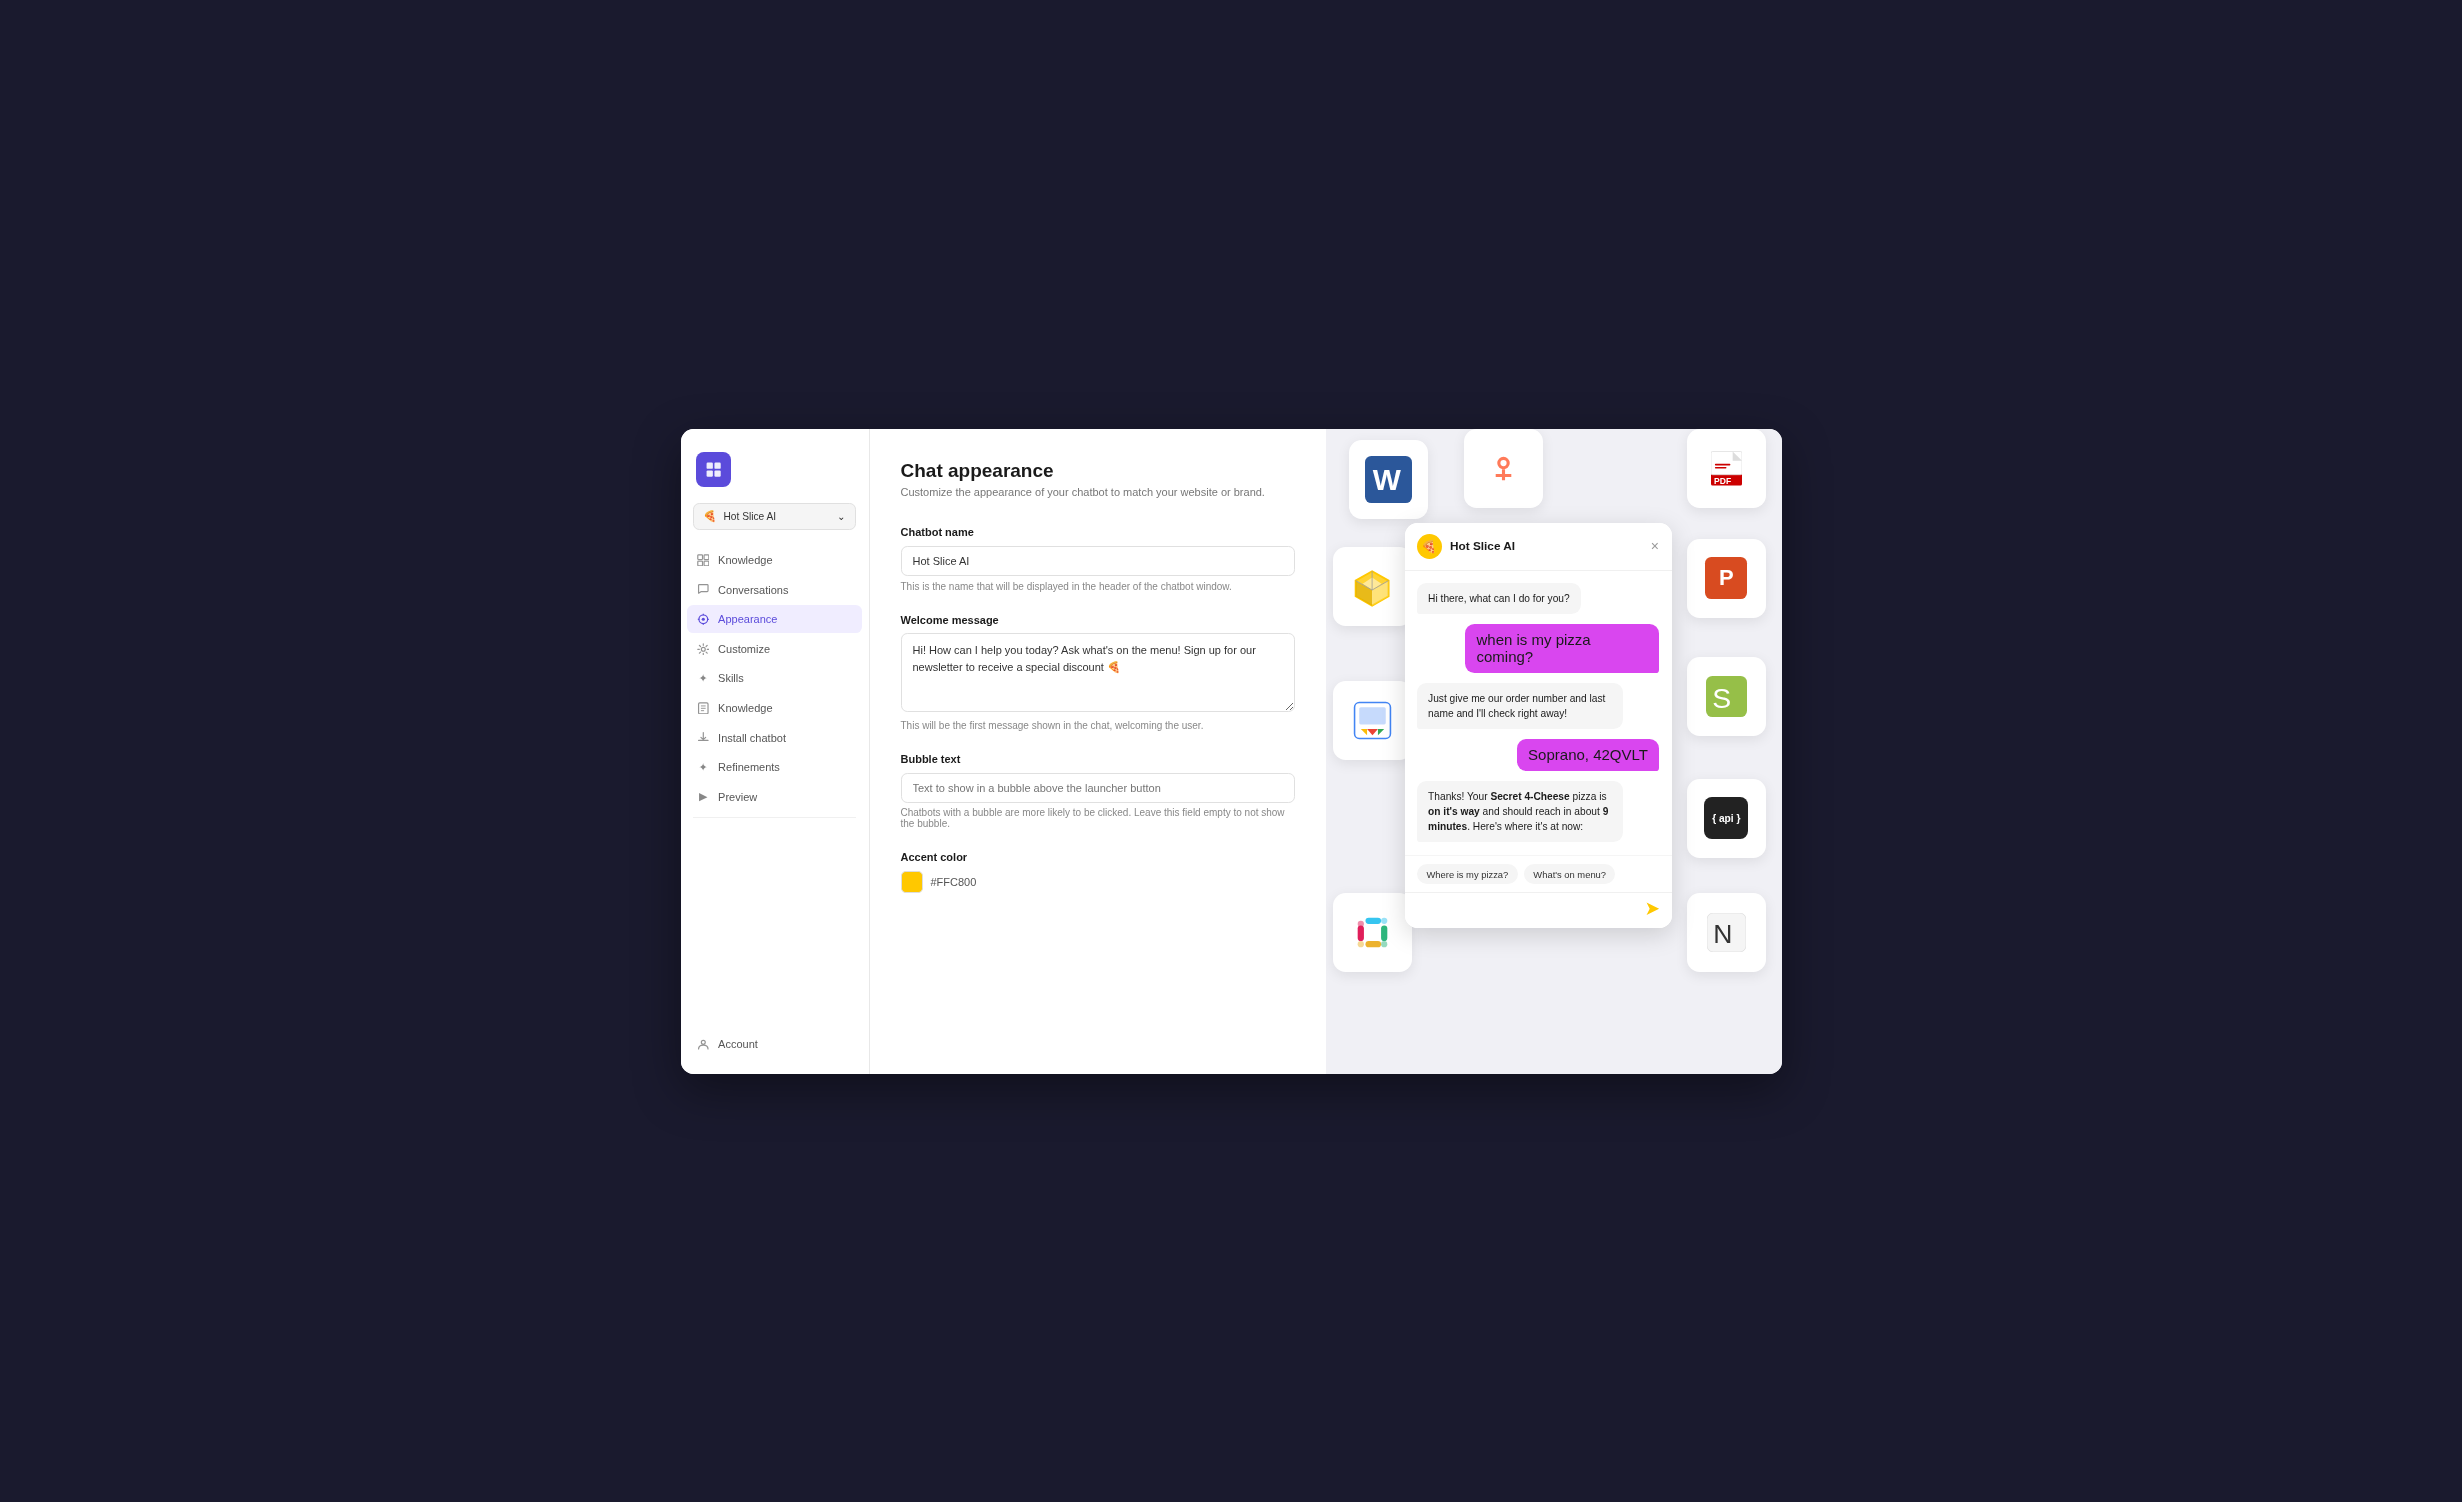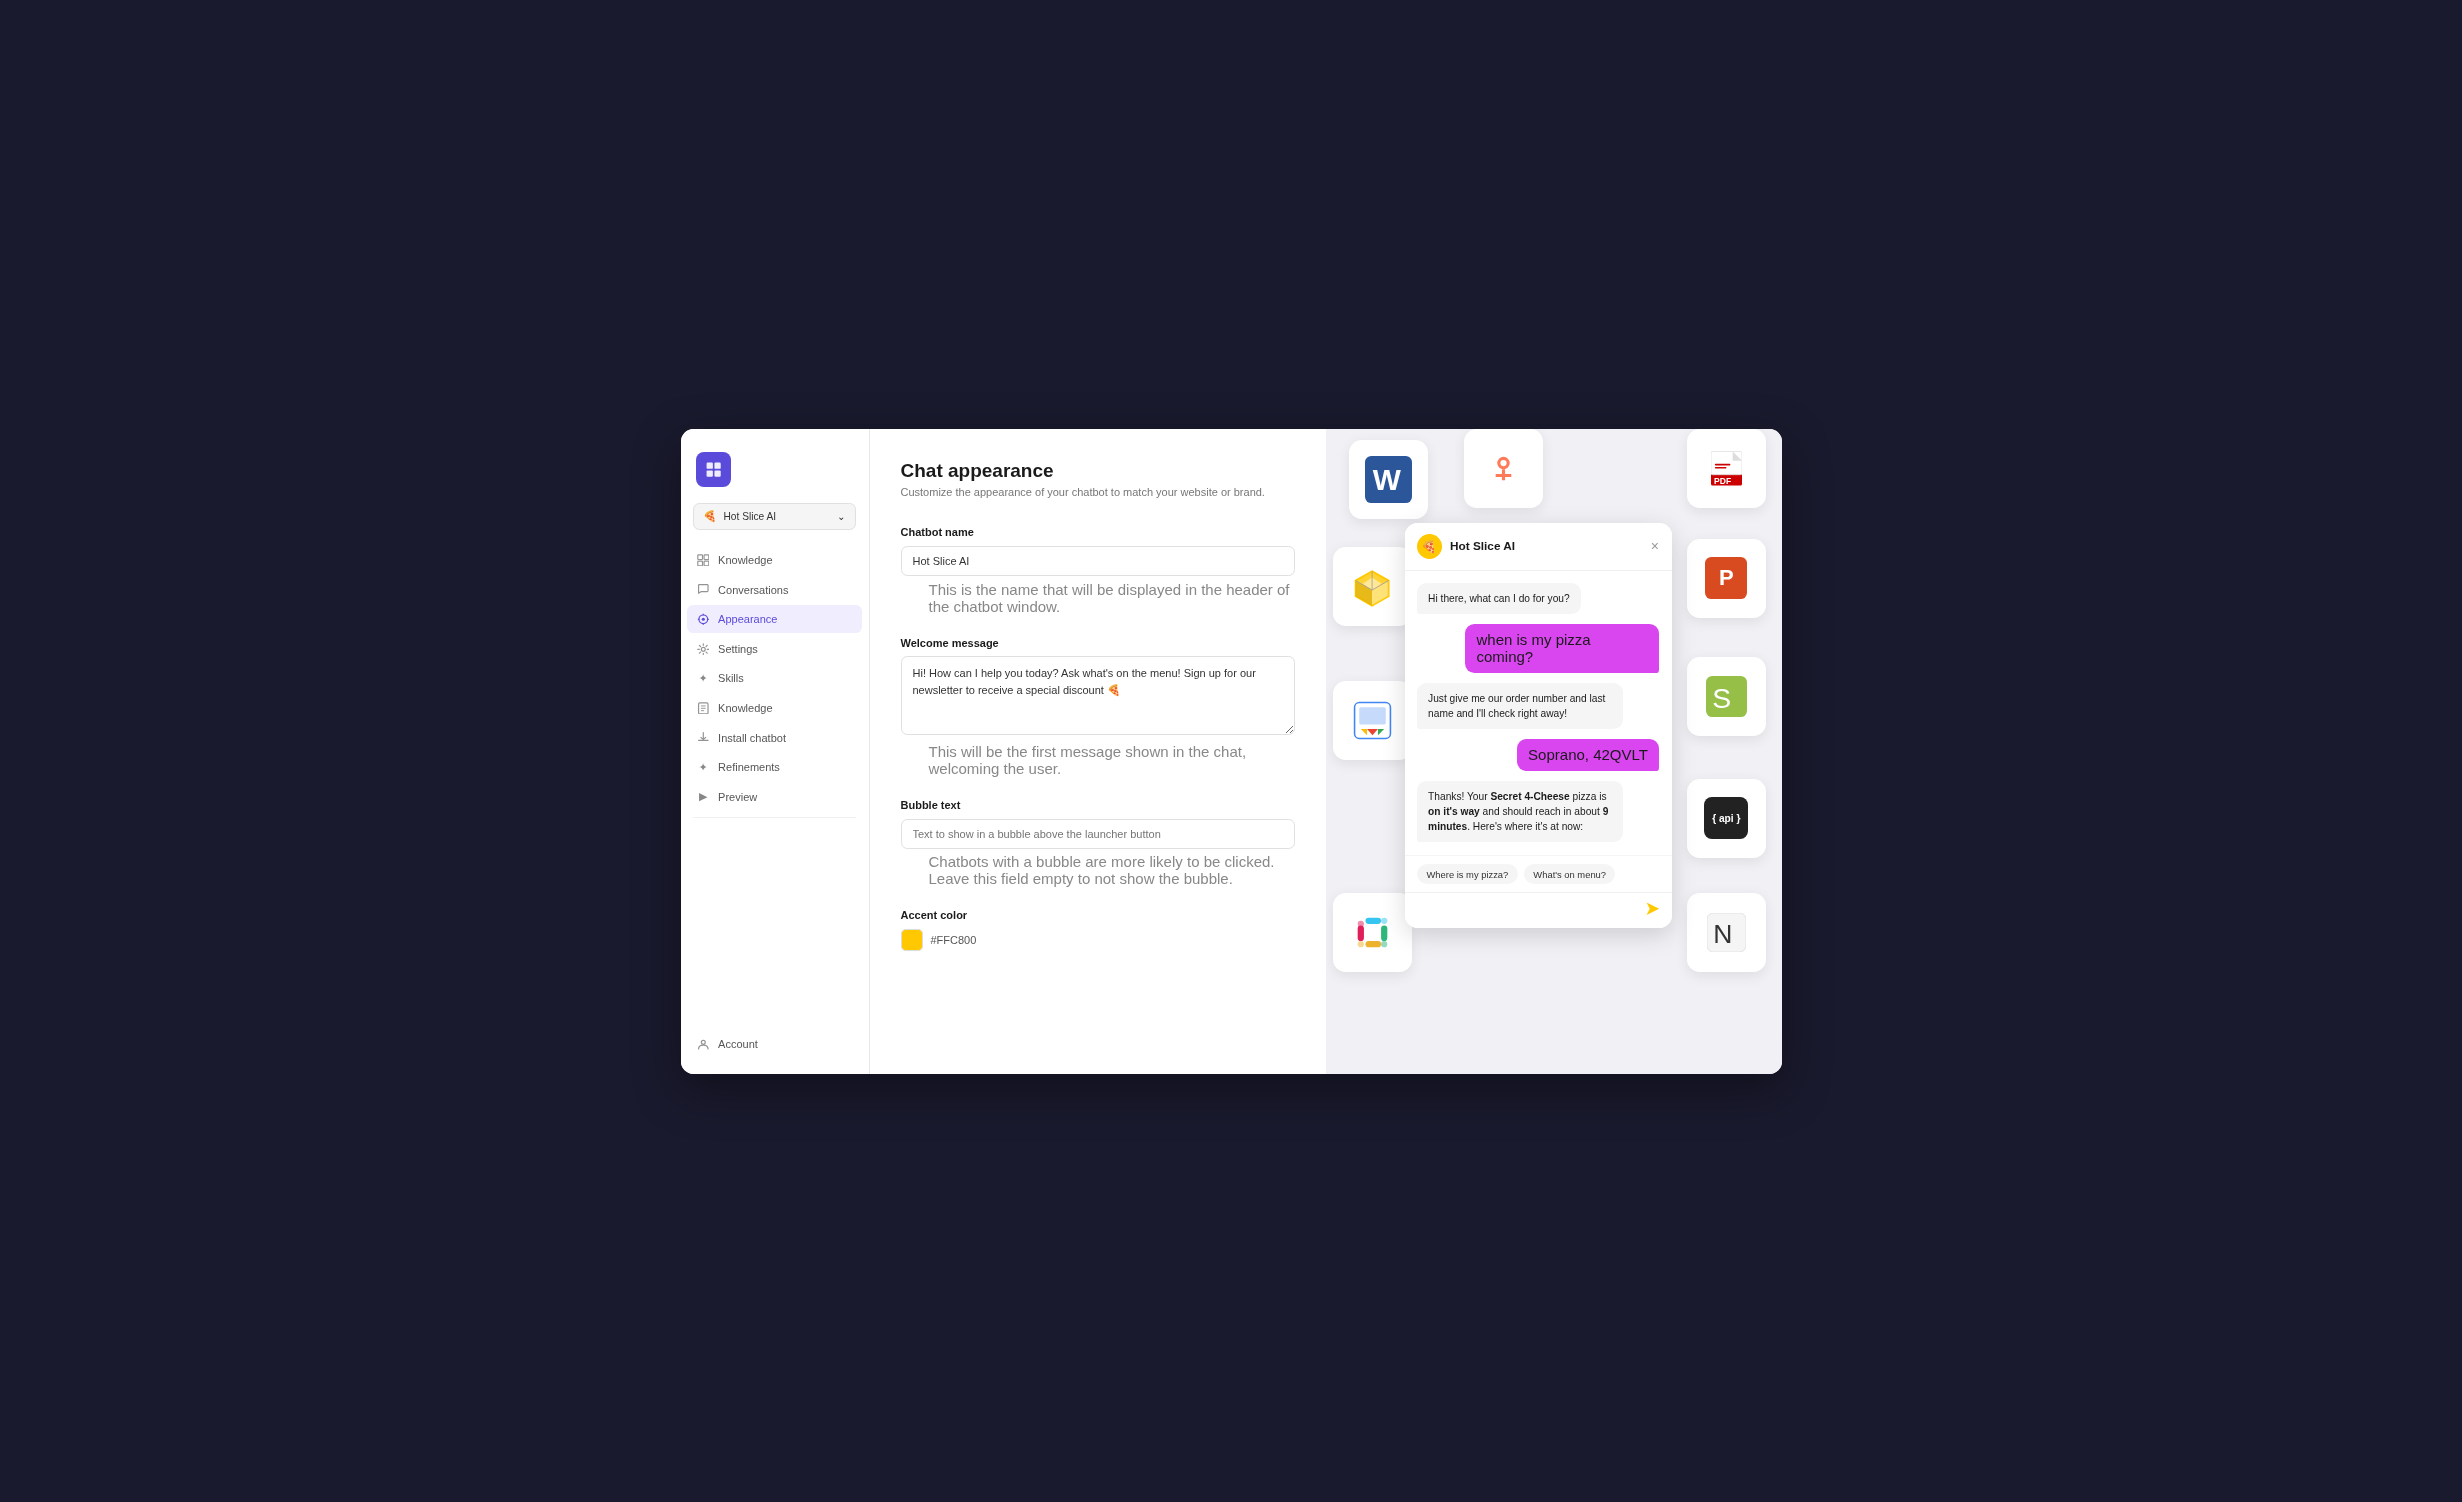--- a/index.html
+++ b/index.html
@@ -145,24 +145,23 @@
       padding: 7.9px 11px;
       border: 0.8px solid #e0e0e0;
       border-radius: 6.3px;
       font-size: 11px;
       color: #333;
       background: #fff;
       outline: none;
       transition: border-color 0.15s;
     }
     .form-hint {
-      font-size: 15px;
+      font-size: 10px;
       color: #888;
       margin-top: 4.7px;
-      margin-left: 28px;
     }
     .form-textarea {
       width: 100%;
       padding: 7.9px 11px;
       border: 0.8px solid #e0e0e0;
       border-radius: 6.3px;
       font-size: 11px;
       color: #333;
       background: #fff;
       outline: none;
@@ -378,21 +377,21 @@
         </span>
         <span>Appearance</span>
       </div>
       <div class="nav-item">
         <span class="nav-icon">
           <svg width="12.6" height="12.6" viewBox="0 0 16 16" fill="none">
             <circle cx="8" cy="8" r="2.5" stroke="#666" stroke-width="1.5"></circle>
             <path d="M8 1v2M8 13v2M1 8h2M13 8h2M3.05 3.05l1.41 1.41M11.54 11.54l1.41 1.41M3.05 12.95l1.41-1.41M11.54 4.46l1.41-1.41" stroke="#666" stroke-width="1.5" stroke-linecap="round"></path>
           </svg>
         </span>
-        <span>Settings</span>
+        <span>Customize</span>
       </div>
       <div class="nav-item">
         <span class="nav-icon">✦</span>
         <span>Skills</span>
       </div>
       <div class="nav-item">
         <span class="nav-icon">
           <svg width="12.6" height="12.6" viewBox="0 0 16 16" fill="none">
             <rect x="2" y="1" width="12" height="14" rx="1.5" stroke="#666" stroke-width="1.5"></rect>
             <line x1="5" y1="5" x2="11" y2="5" stroke="#666" stroke-width="1.2"></line>

